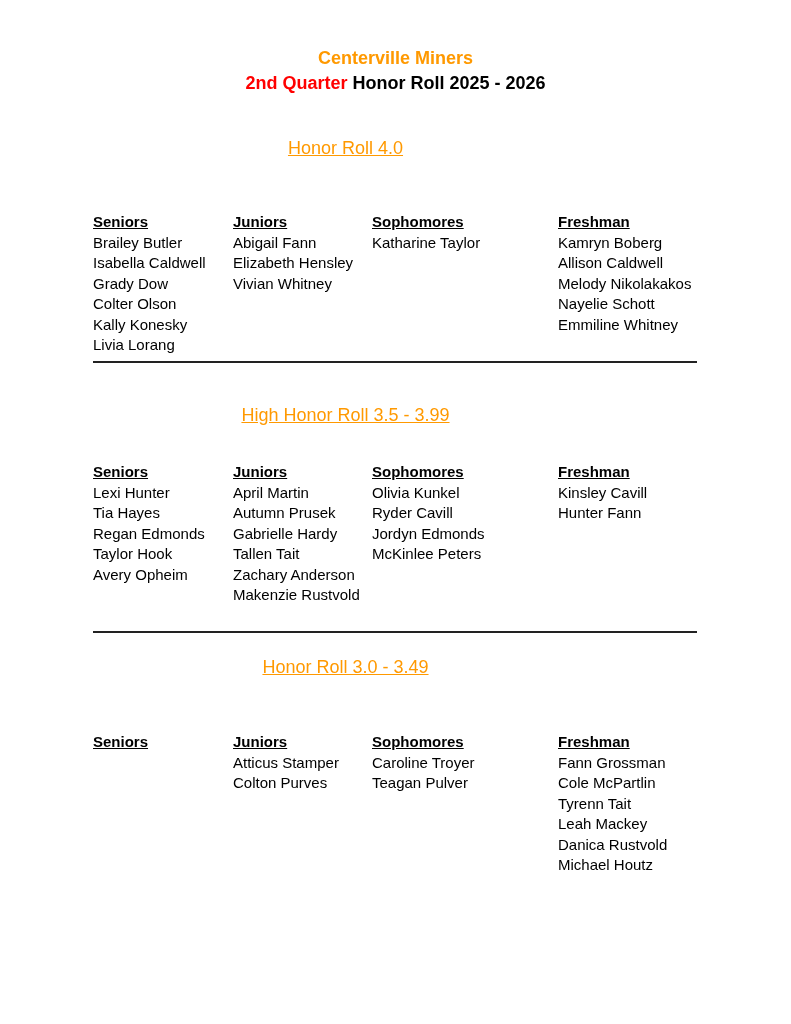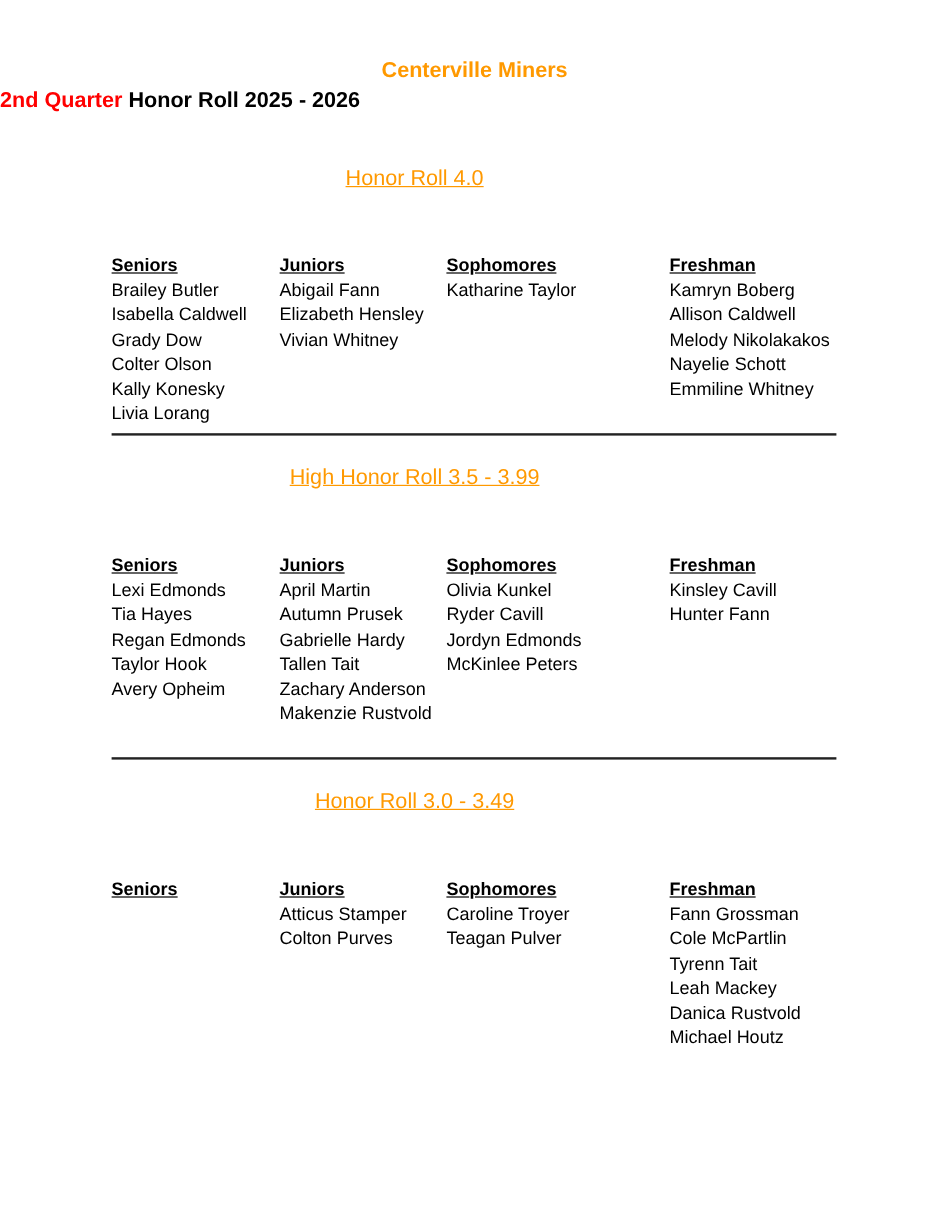--- a/index.html
+++ b/index.html
@@ -6,21 +6,21 @@
     body {
       width: 791px; height: 1024px; position: relative; overflow: hidden;
       font-family: "Liberation Sans", sans-serif; color: #000;
     }
     .abs { position: absolute; }
     .school {
       left: 0; width: 791px; top: 47px; text-align: center;
       font-size: 18px; font-weight: bold; color: #ff9900; line-height: 22px;
     }
     .subtitle {
-      left: 0; width: 791px; top: 72px; 
+      left: 0; width: 791px; top: 72px; text-align: center;
       font-size: 18px; font-weight: bold; line-height: 22px;
     }
     .subtitle .q { color: #ff0000; }
     .section-title {
       left: 0; width: 691px; text-align: center;
       font-size: 18px; color: #ff9900; text-decoration: underline; line-height: 22px;
     }
     .col { position: absolute; font-size: 15px; line-height: 20.5px; margin-top: 32px; }
     .col .hdr { font-weight: bold; text-decoration: underline; }
     .col .name { white-space: nowrap; }
@@ -60,25 +60,25 @@
       <div class="name">Kamryn Boberg</div>
       <div class="name">Allison Caldwell</div>
       <div class="name">Melody Nikolakakos</div>
       <div class="name">Nayelie Schott</div>
       <div class="name">Emmiline Whitney</div>
     </div>
   </div>
 
 <div class="abs divider" style="top:361px;"></div>
 
-<div class="abs section-title" style="top:386px;">High Honor Roll 3.5 - 3.99</div>
+<div class="abs section-title" style="top:404px;">High Honor Roll 3.5 - 3.99</div>
 <div>
     <div class="col" style="left: 93px; top: 430px;">
       <div class="hdr">Seniors</div>
-      <div class="name">Lexi Edmonds</div>
+      <div class="name">Lexi Hunter</div>
       <div class="name">Tia Hayes</div>
       <div class="name">Regan Edmonds</div>
       <div class="name">Taylor Hook</div>
       <div class="name">Avery Opheim</div>
     </div>
     <div class="col" style="left: 233px; top: 430px;">
       <div class="hdr">Juniors</div>
       <div class="name">April Martin</div>
       <div class="name">Autumn Prusek</div>
       <div class="name">Gabrielle Hardy</div>

